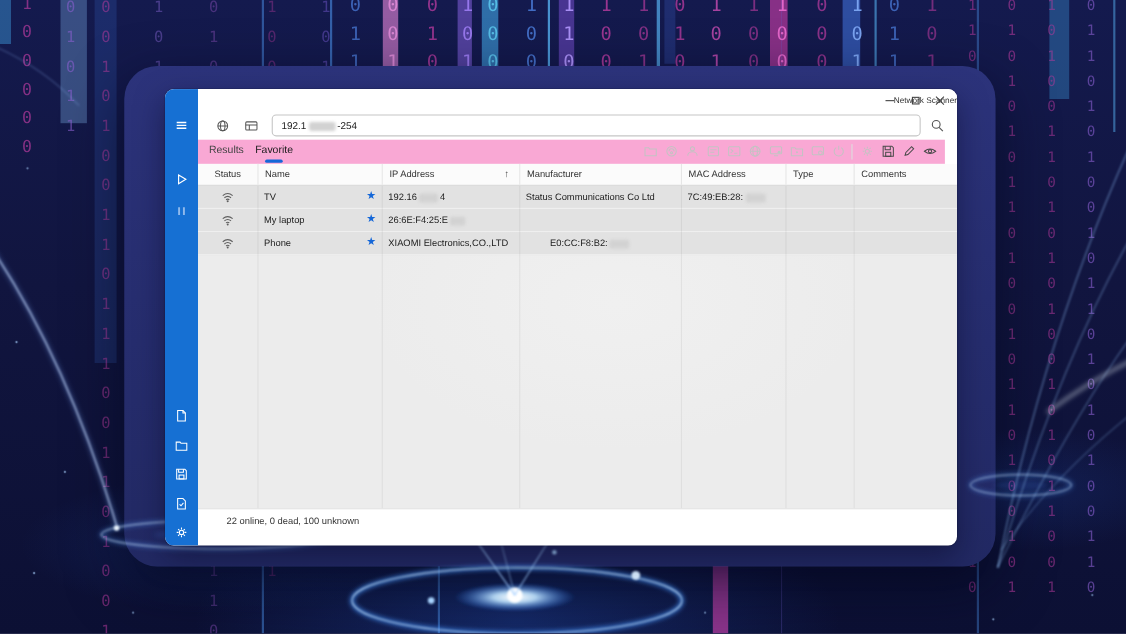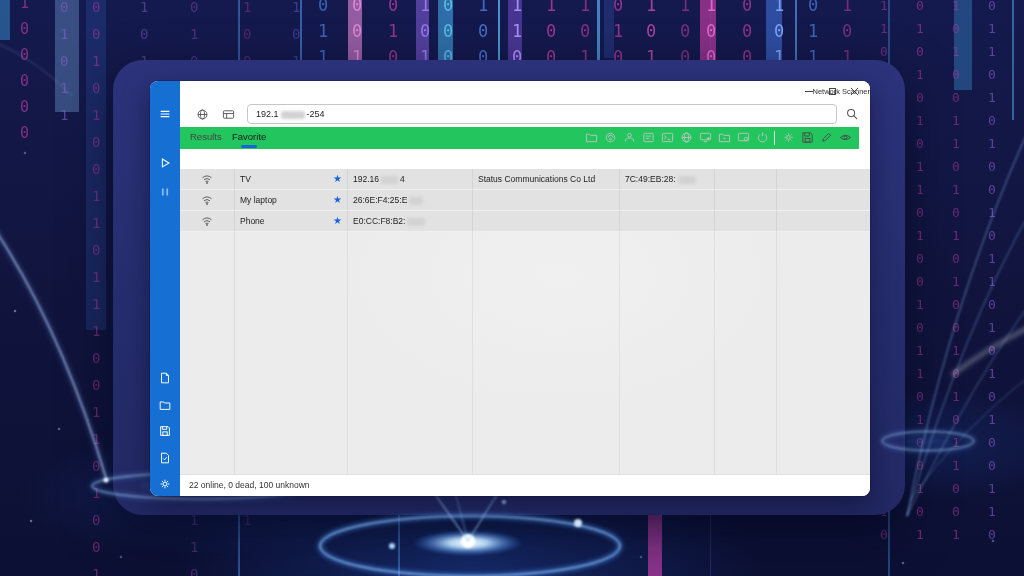--- a/index.html
+++ b/index.html
@@ -43,21 +43,21 @@
   .maxbox { width:7px; height:7px; border:1px solid #444; }
   
   .toolrow { position:absolute; left:0; right:0; top:21px; height:25px; background:#fff; }
   .abar-icon { position:absolute; top:6px; width:13px; height:13px; color:#555; }
   .address-input { position:absolute; left:67px; top:2px; width:590px; height:20px; border:1px solid #c6c6c6;
     border-radius:4px; background:#fff; font-size:9px; color:#222; line-height:18px; padding-left:8px; }
   .search-icon { position:absolute; left:666px; top:6px; width:13px; height:13px; color:#555; }
   .redact { display:inline-block; height:8px; border-radius:2px; background:#d2d2d2; filter:blur(1.5px);
     vertical-align:middle; margin:0 2px; }
   
-  .tabrow { position:absolute; left:0; right:11px; top:46px; height:22px; background:#22c55e; }
+  .tabrow { position:absolute; left:0; right:11px; top:46px; height:22px; background:#f9a8d4; }
   .tab { position:absolute; top:0; height:22px; line-height:20px; font-size:9.5px; color:#444; }
   .tab-results { left:10px; }
   .tab-favorite { left:52px; color:#1a1a1a; }
   .tab-favorite::after { content:""; position:absolute; left:50%; bottom:1px; width:16px; height:3px;
     margin-left:-8px; border-radius:2px; background:#1567d8; }
   .act-icon { position:absolute; top:4px; width:13px; height:13px; }
   .act-icon.dis { color:#c3c3c3; } .act-icon.en { color:#4a4a4a; }
   .act-sep { position:absolute; top:4px; width:1px; height:14px; background:#ddd; }
   
   .thead { position:absolute; left:0; right:0; top:68px; height:20px; background:#fbfbfb;
@@ -70,22 +70,22 @@
   .tbody { position:absolute; left:0; right:0; top:88px; bottom:22px;
     background:radial-gradient(300px 180px at 55% 35%, #f0f0f0, transparent 75%), #ececec; }
   .trow { position:relative; display:flex; height:21px; background:#e2e2e2; border-bottom:1px solid #efefef;
     font-size:8.5px; color:#1c1c1c; }
   .trow .cell { line-height:20px; padding-left:6px; overflow:hidden; white-space:nowrap; position:relative; }
   .cell.c-status { display:flex; align-items:center; justify-content:center; padding-left:0; }
   .fav-star { position:absolute; right:5px; top:0; line-height:20px; font-size:10px; color:#1567d8; }
   .col-lines { position:absolute; left:0; top:0; bottom:0; right:0; pointer-events:none; }
   .col-lines i { position:absolute; top:0; bottom:0; width:1px; background:rgba(0,0,0,.055); }
   
-  .statusbar { position:absolute; left:0; right:0; bottom:0; height:22px; background:#fff;
-    border-top:1px solid #e0e0e0; font-size:8.5px; color:#333; line-height:21px; padding-left:9px;margin-top:28px; }
+  .statusbar { position:absolute; left:0; right:0; bottom:12px; height:22px; background:#fff;
+    border-top:1px solid #e0e0e0; font-size:8.5px; color:#333; line-height:21px; padding-left:26px;margin-top:28px; }
   .ico { display:block; }
 </style>
 </head>
 <body>
 
 <div class="stage">
 
   <div id="matrix-bg">
 
     <div class="bar" style="left:0;top:0;width:10px;height:40px;background:#3a8fd0;opacity:.5"></div>
@@ -594,20 +594,29 @@
             </svg>
           </div>
         <div class="act-icon en" style="left:659px">
             <svg class="ico" width="13" height="13" viewBox="0 0 14 14" fill="none" stroke="currentColor" stroke-width="1">
               <path d="M1.5,7 Q7,2.5 12.5,7 Q7,11.5 1.5,7 z"></path>
               <circle cx="7" cy="7" r="1.6"></circle>
             </svg>
           </div>
       </div>
 
+      <div class="thead">
+        <div class="cell c-status">Status</div>
+        <div class="cell c-name">Name</div>
+        <div class="cell c-ip"><span>IP Address</span><span class="sort-arrow">↑</span></div>
+        <div class="cell c-mfr">Manufacturer</div>
+        <div class="cell c-mac">MAC Address</div>
+        <div class="cell c-type">Type</div>
+        <div class="cell c-comments">Comments</div>
+      </div>
 
       <div class="tbody">
 
         <div class="trow">
           <div class="cell c-status">
             <svg class="ico" width="12" height="12" viewBox="0 0 12 12" fill="none" stroke="#5f5f5f" stroke-width="1">
                 <path d="M1.5,4.8 Q6,1 10.5,4.8"></path>
                 <path d="M3,6.8 Q6,4.2 9,6.8"></path>
                 <path d="M4.5,8.6 Q6,7.4 7.5,8.6"></path>
                 <circle cx="6" cy="10" r="0.9" fill="#5f5f5f" stroke="none"></circle>
@@ -639,20 +648,21 @@
         <div class="trow">
           <div class="cell c-status">
             <svg class="ico" width="12" height="12" viewBox="0 0 12 12" fill="none" stroke="#5f5f5f" stroke-width="1">
                 <path d="M1.5,4.8 Q6,1 10.5,4.8"></path>
                 <path d="M3,6.8 Q6,4.2 9,6.8"></path>
                 <path d="M4.5,8.6 Q6,7.4 7.5,8.6"></path>
                 <circle cx="6" cy="10" r="0.9" fill="#5f5f5f" stroke="none"></circle>
               </svg>
           </div>
           <div class="cell c-name"><span>Phone</span><span class="fav-star">★</span></div>
+          <div class="cell c-mfr">XIAOMI Electronics,CO.,LTD</div>
           <div class="cell c-mac"><span>E0:CC:F8:B2:</span><span class="redact" style="width:18px"></span></div>
           <div class="cell c-type"></div>
           <div class="cell c-comments"></div>
         </div>
 
         <div class="col-lines">
           <i style="left:54px"></i>
             <i style="left:167px"></i>
             <i style="left:292px"></i>
           <i style="left:439px"></i>

